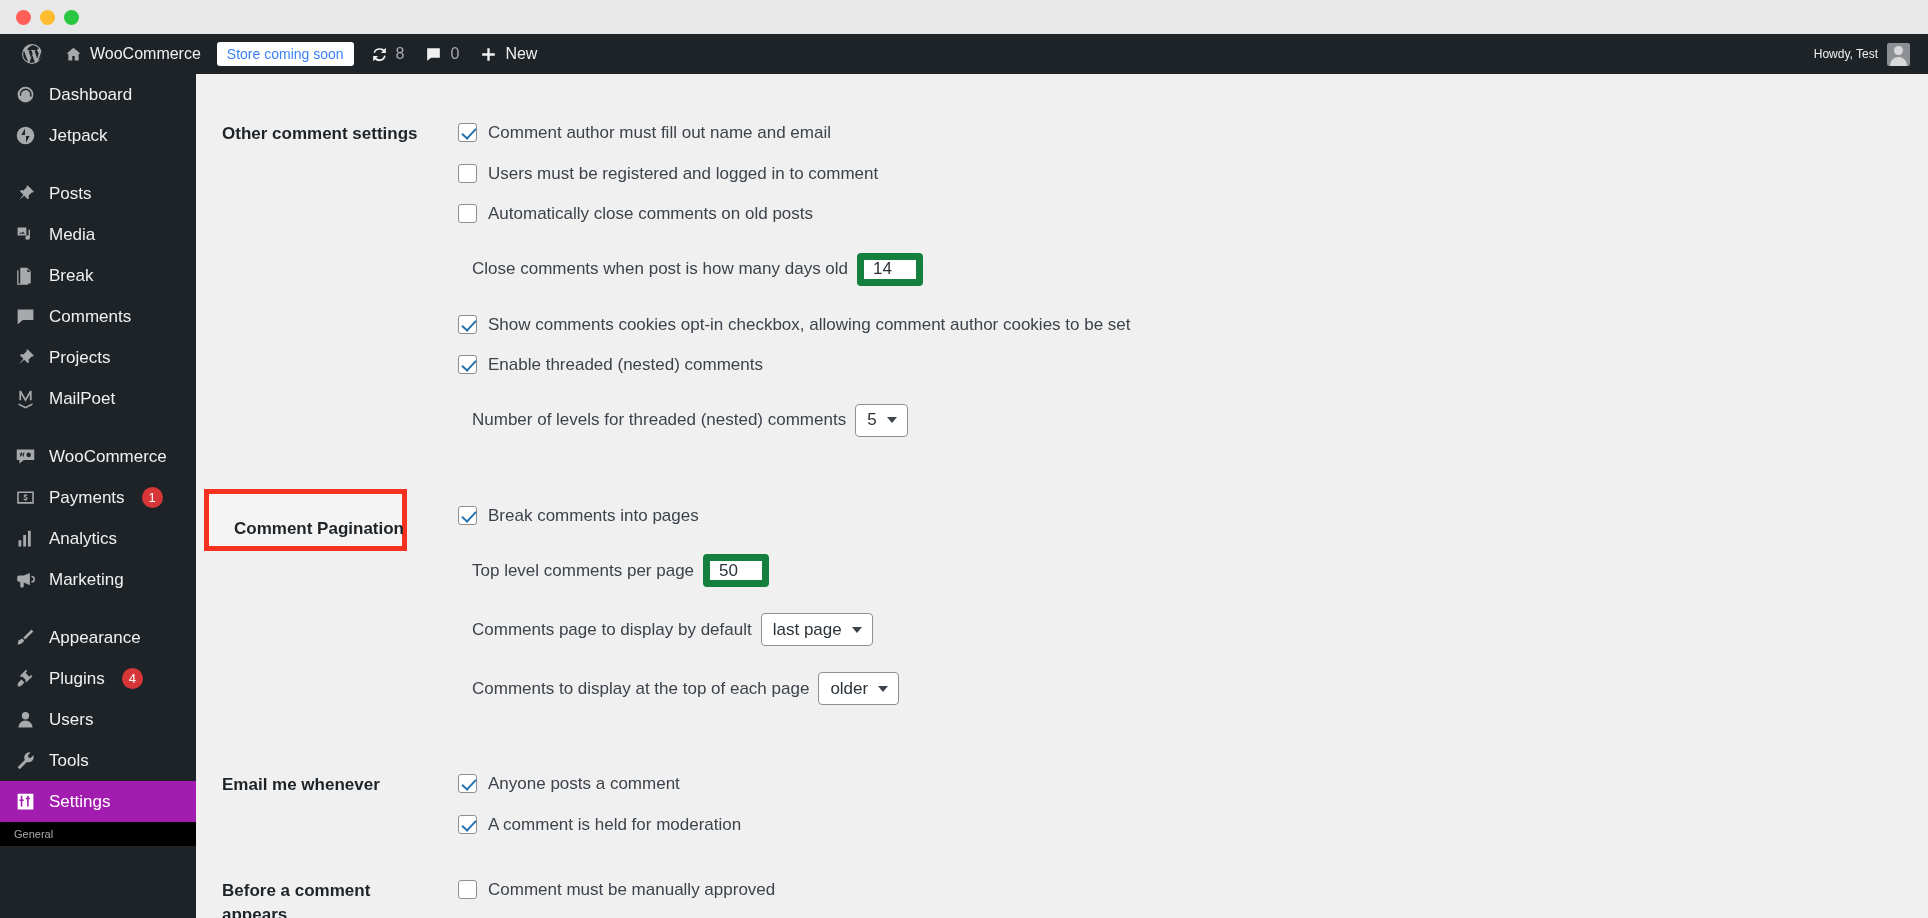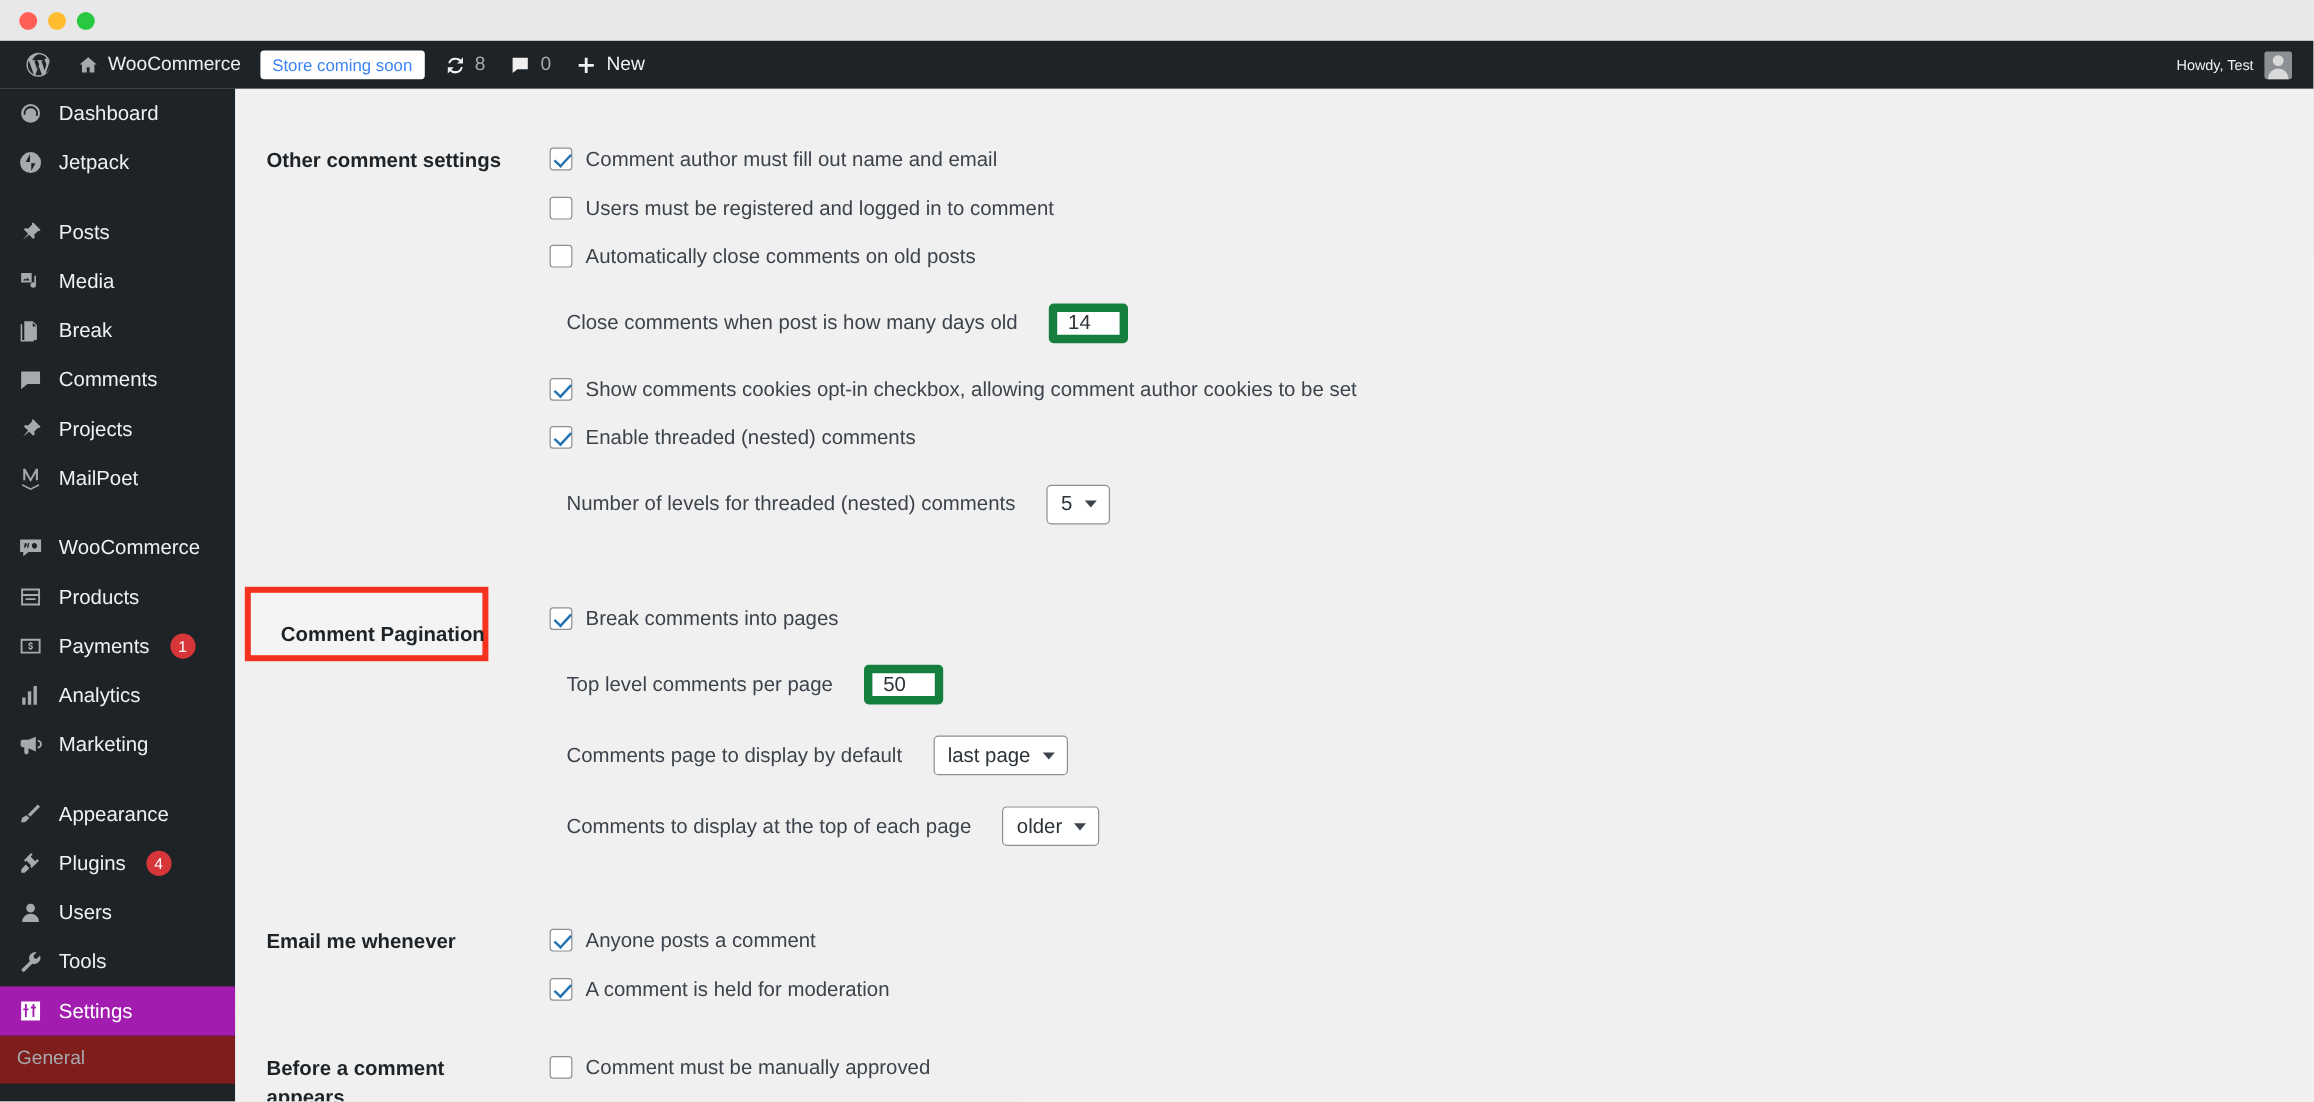--- a/index.html
+++ b/index.html
@@ -142,26 +142,26 @@
   .menu-item.current::after {
     content: "";
     position: absolute;
     right: -8px; top: 50%;
     margin-top: -8px;
     border: 8px solid transparent;
     border-right-color: #f0f0f1;
     width: 0; height: 0;
   }
   .submenu-item {
-    height: 40px;
+    height: 24px;
     display: flex; align-items: center;
     padding-left: 14px;
-    font-size: 16px;
+    font-size: 11px;
     color: #a7aaad;
-    background: #7f1d1d;
+    background: #000000;
   }
 
   
   #content {
     flex: 1;
     background: #f0f0f1;
     overflow: hidden;
     position: relative;
     padding-top: 26px;
   }
@@ -206,21 +206,21 @@
     width: 6px; height: 12px;
     border: solid #2271b1;
     border-width: 0 2.6px 2.6px 0;
     transform: rotate(43deg);
   }
   .cbrow label { color: #3c434a; }
 
   .indentrow {
     display: flex;
     align-items: center;
-    gap: 26px;
+    gap: 9px;
     margin: 26px 0 26px 14px;
     white-space: nowrap;
   }
   .indentrow .lbl { color: #3c434a; font-size: 17px; }
   input.num {
     width: 66px; height: 33px;
     border: 7px solid #15803d;
     border-radius: 4px;
     background: #fff;
     font-size: 17px;
@@ -395,28 +395,20 @@
           <span class="micon">
             <svg viewBox="0 0 24 24">
               <path d="M2 4h20v12H10l-5 4v-4H2zm3.2 3.4 1.2 5.4 1.6-3.4 1.5 3.4 1.3-5.4H9.6l-.6 2.8-1.2-2.8H6.6l-.6 2.8L5.4 7.4zm10.4 0c-1.5 0-2.4 1-2.4 2.5 0 1.6 1 2.9 2.5 2.9s2.4-1.1 2.4-2.6c0-1.6-1-2.8-2.5-2.8z"></path>
             </svg>
           </span>
           <span>WooCommerce</span>
         </div>
         <div class="menu-item">
           <span class="micon">
             <svg viewBox="0 0 24 24">
-              <path d="M3 4h18v16H3zm1.8 1.8v3.4h14.4V5.8zm0 5.2v7.2h14.4V11zm2.4 2.2h9.6v1.6H7.2z"></path>
-            </svg>
-          </span>
-          <span>Products</span>
-        </div>
-        <div class="menu-item">
-          <span class="micon">
-            <svg viewBox="0 0 24 24">
               <path d="M2.5 5h19v14h-19zm1.8 1.8v10.4h15.4V6.8zm7 1.1h1.4v.9c.9.1 1.5.6 1.5 1.5h-1.4c0-.4-.3-.6-.8-.6s-.8.2-.8.6c0 1.1 3.1.5 3.1 2.7 0 1-.7 1.6-1.6 1.8v.9h-1.4v-.9c-1-.2-1.7-.8-1.7-1.8h1.4c0 .5.4.7 1 .7s.9-.2.9-.6c0-1.2-3-.5-3-2.7 0-.9.6-1.5 1.4-1.7z"></path>
             </svg>
           </span>
           <span>Payments</span>
           <span class="badge">1</span>
         </div>
         <div class="menu-item">
           <span class="micon">
             <svg viewBox="0 0 24 24">
               <path d="M4 14h3.2v7H4zm5.4-6h3.2v13H9.4zm5.4-5H18v18h-3.2z"></path>

